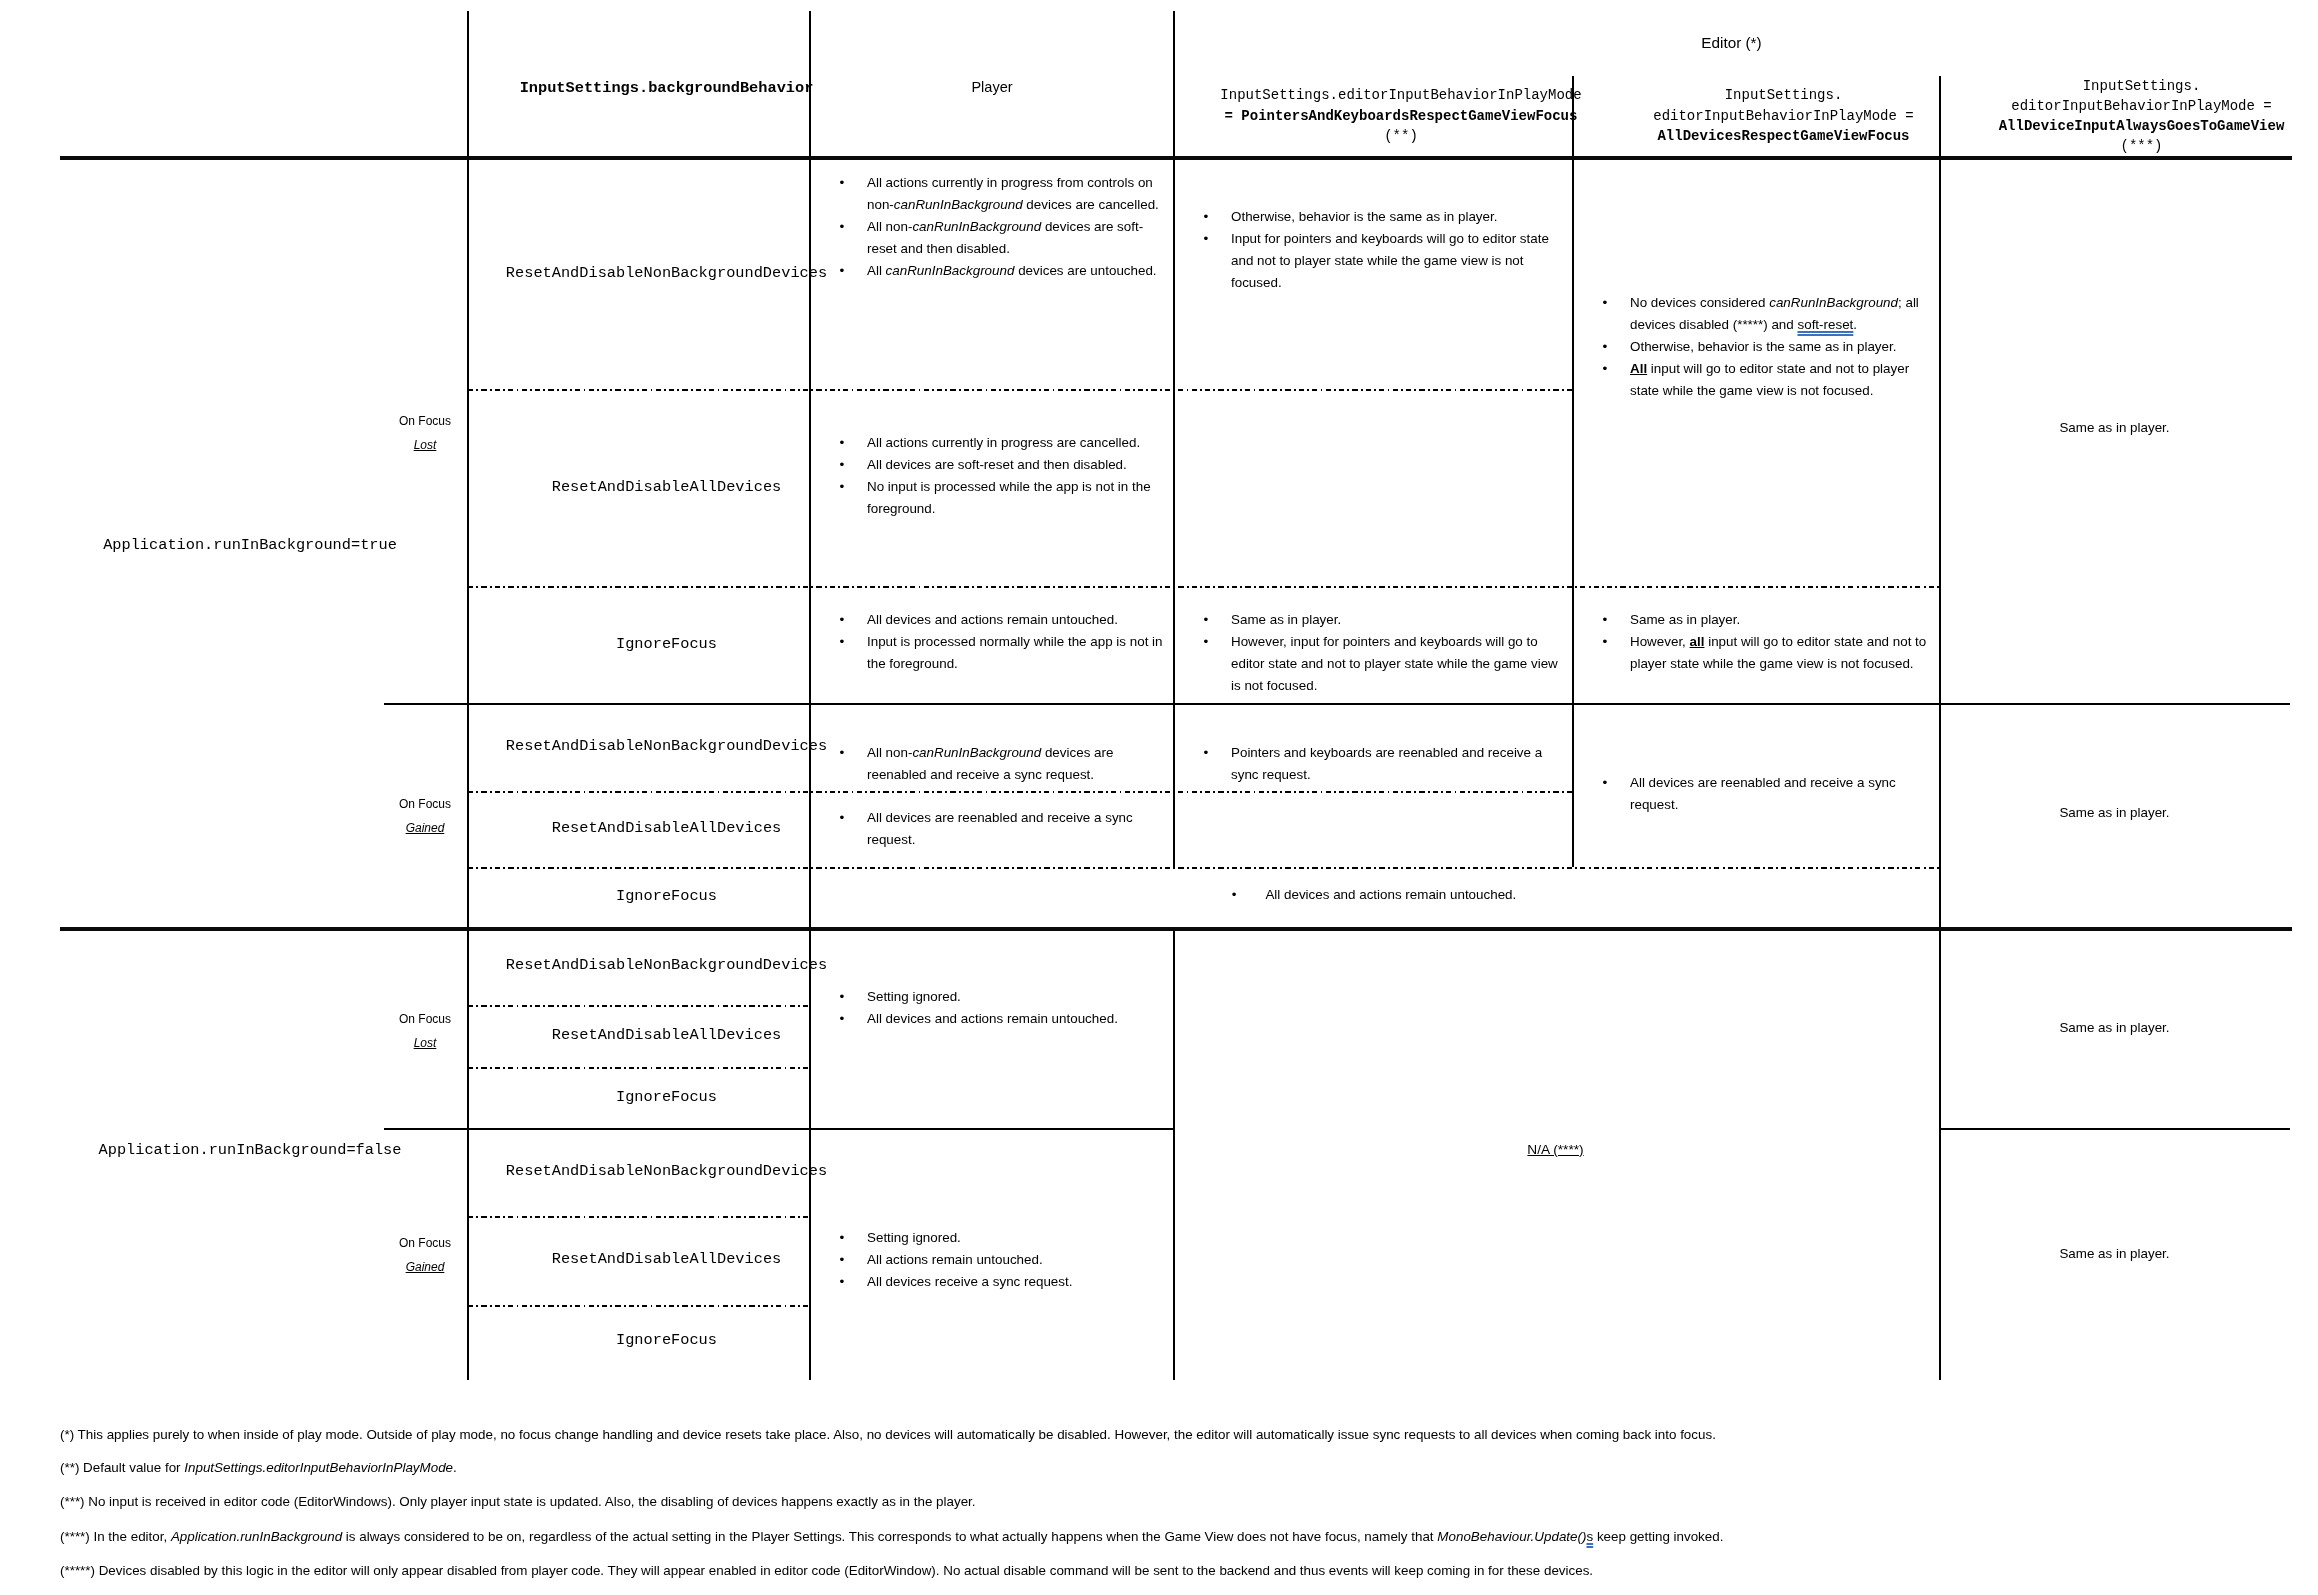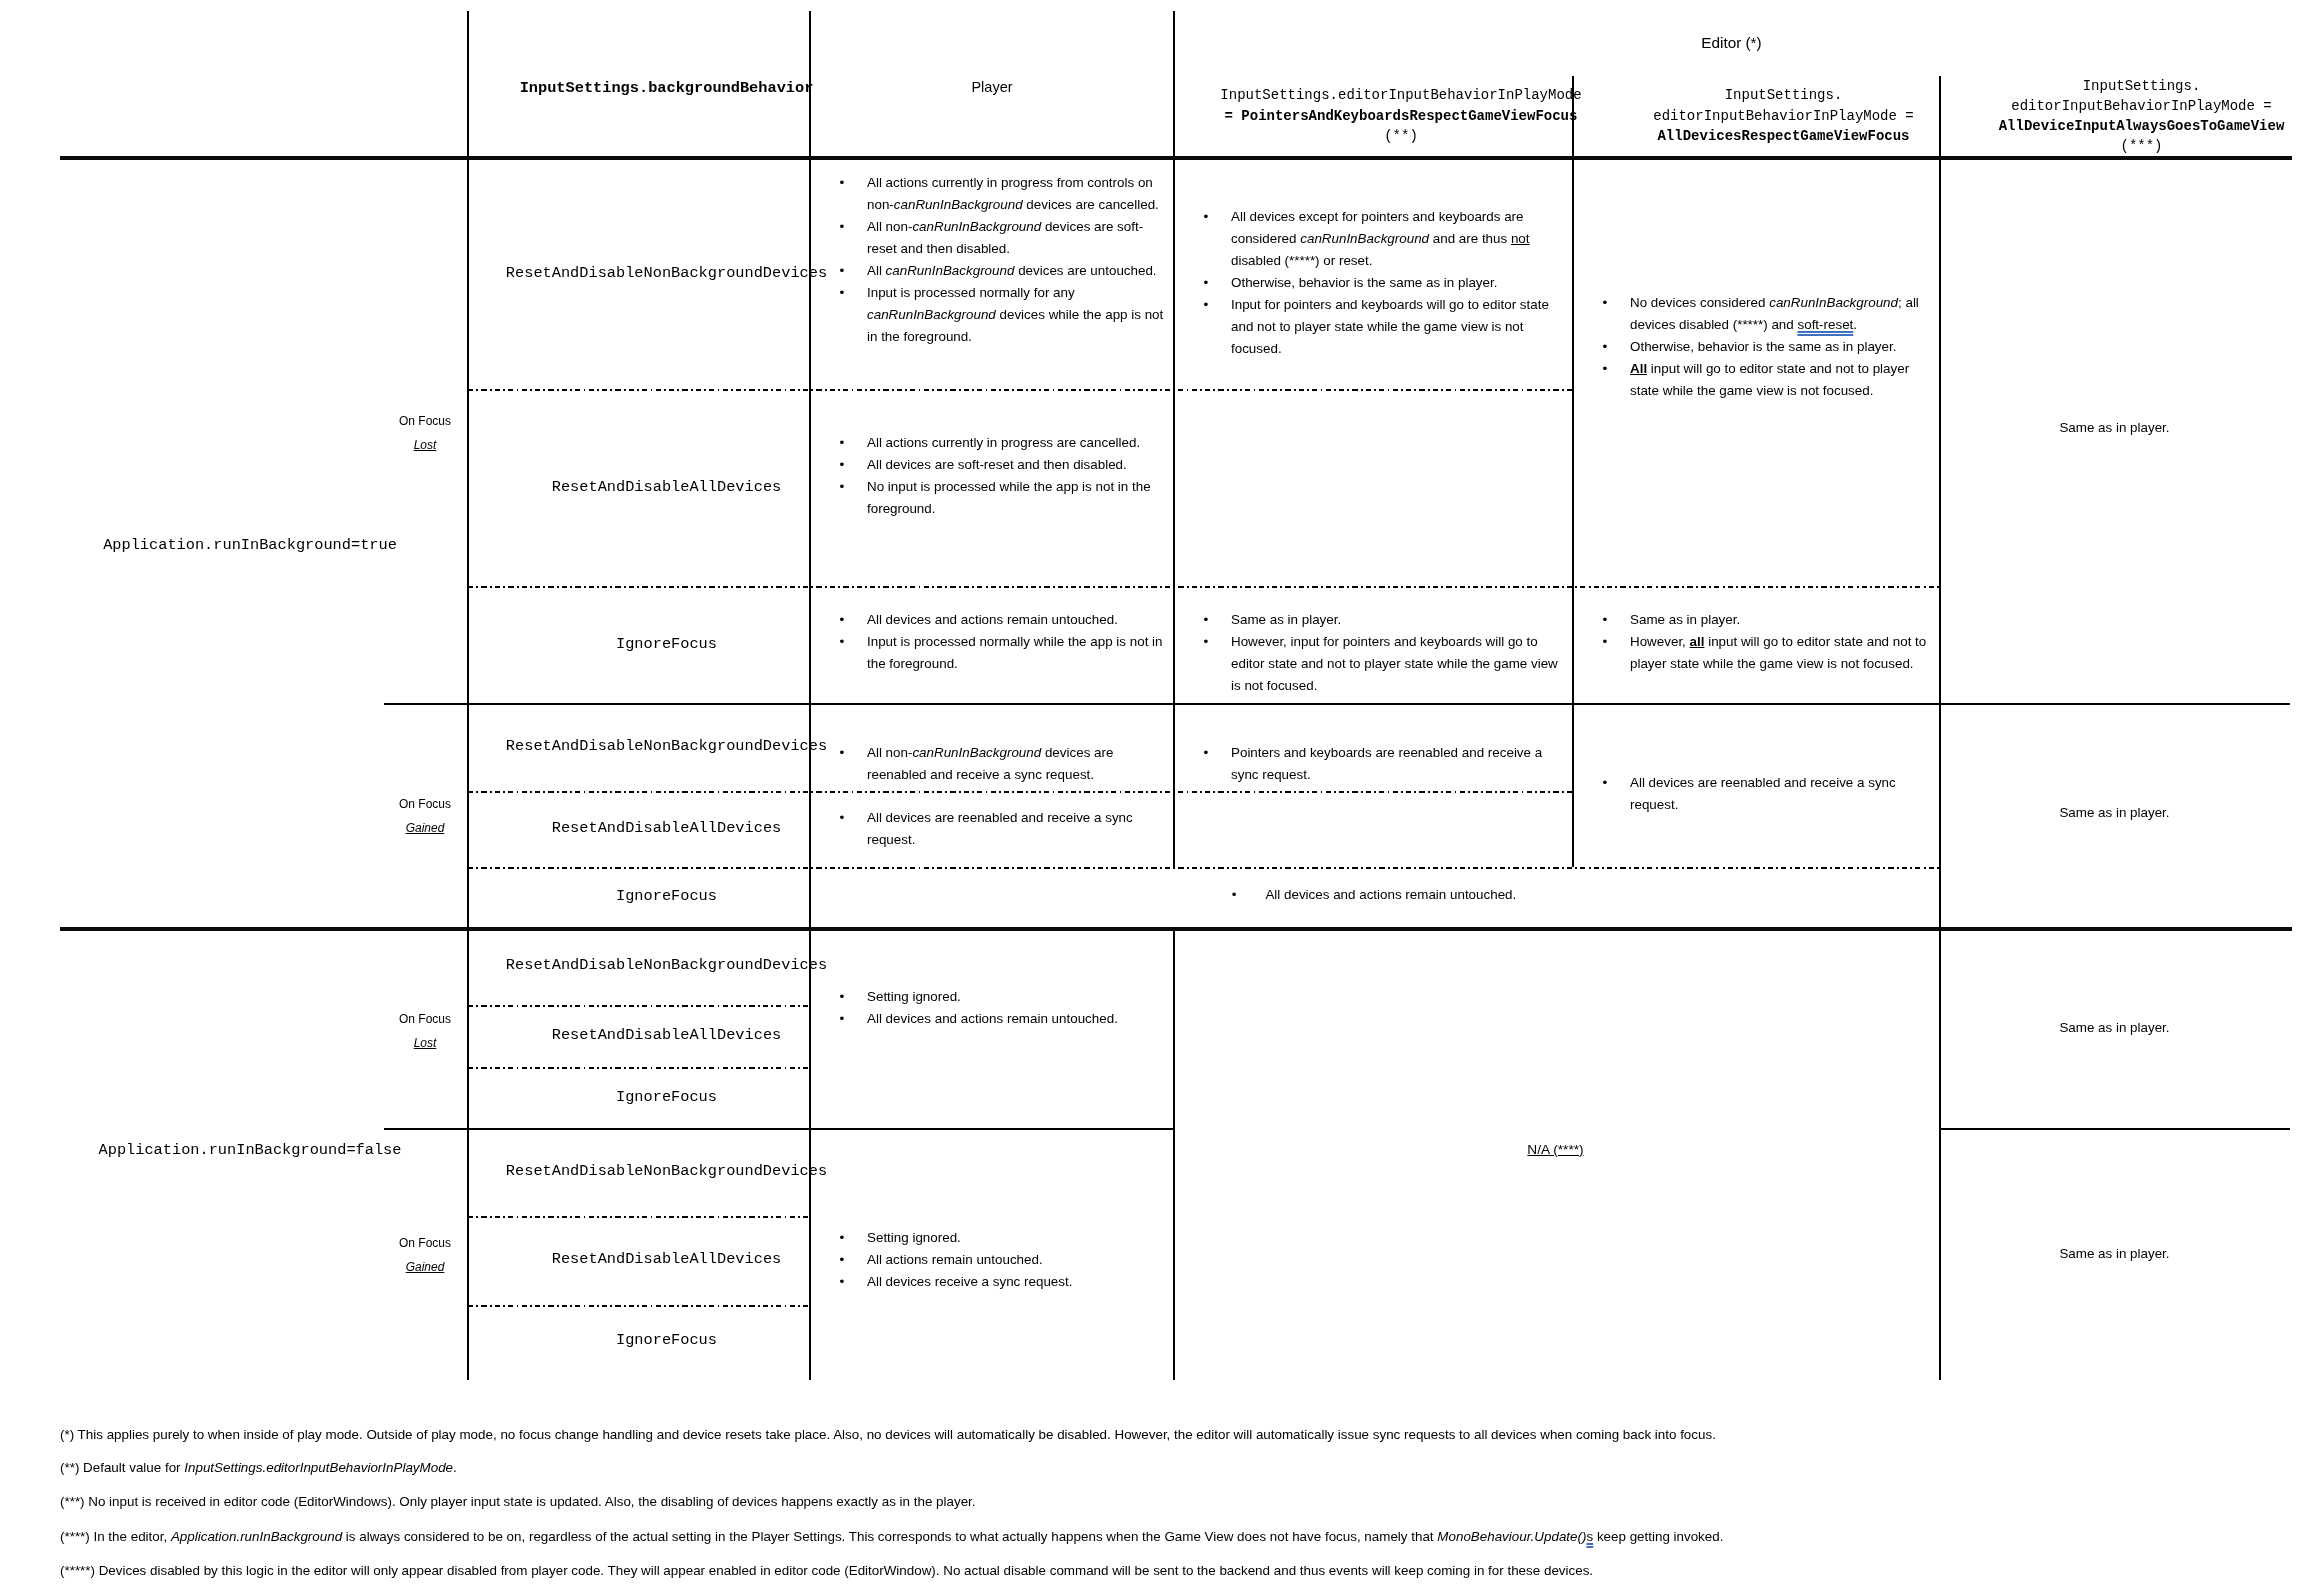--- a/index.html
+++ b/index.html
@@ -117,40 +117,38 @@
   <div class="cell center mono rowlabel" style="left:468px;top:1026px;width:341px;">ResetAndDisableAllDevices</div>
   <div class="cell center mono rowlabel" style="left:468px;top:1088px;width:341px;">IgnoreFocus</div>
   <div class="cell center mono rowlabel" style="left:468px;top:1162px;width:341px;">ResetAndDisableNonBackgroundDevices</div>
   <div class="cell center mono rowlabel" style="left:468px;top:1250px;width:341px;">ResetAndDisableAllDevices</div>
   <div class="cell center mono rowlabel" style="left:468px;top:1331px;width:341px;">IgnoreFocus</div>
 
   <ul class="bullets" style="left:809px;top:172px;width:359px;">
     <li>All actions currently in progress from controls on non-<i>canRunInBackground</i> devices are cancelled.</li>
     <li>All non-<i>canRunInBackground</i> devices are soft-reset and then disabled.</li>
     <li>All <i>canRunInBackground</i> devices are untouched.</li>
-    <li>Input is processed normally for any <i>canRunInBackground</i> devices while the app is not in the foreground.</li>
   </ul>
   <ul class="bullets" style="left:809px;top:432px;width:359px;">
     <li>All actions currently in progress are cancelled.</li>
     <li>All devices are soft-reset and then disabled.</li>
     <li>No input is processed while the app is not in the foreground.</li>
   </ul>
   <ul class="bullets" style="left:809px;top:609px;width:359px;">
     <li>All devices and actions remain untouched.</li>
     <li>Input is processed normally while the app is not in the foreground.</li>
   </ul>
   <ul class="bullets" style="left:809px;top:742px;width:359px;">
     <li>All non-<i>canRunInBackground</i> devices are reenabled and receive a sync request.</li>
   </ul>
   <ul class="bullets" style="left:809px;top:807px;width:359px;">
     <li>All devices are reenabled and receive a sync request.</li>
   </ul>
 
   <ul class="bullets" style="left:1173px;top:206px;width:394px;">
-    <li>All devices except for pointers and keyboards are considered <i>canRunInBackground</i> and are thus <u>not</u> disabled (*****) or reset.</li>
     <li>Otherwise, behavior is the same as in player.</li>
     <li>Input for pointers and keyboards will go to editor state and not to player state while the game view is not focused.</li>
   </ul>
   <ul class="bullets" style="left:1173px;top:609px;width:394px;">
     <li>Same as in player.</li>
     <li>However, input for pointers and keyboards will go to editor state and not to player state while the game view is not focused.</li>
   </ul>
   <ul class="bullets" style="left:1173px;top:742px;width:394px;">
     <li>Pointers and keyboards are reenabled and receive a sync request.</li>
   </ul>

